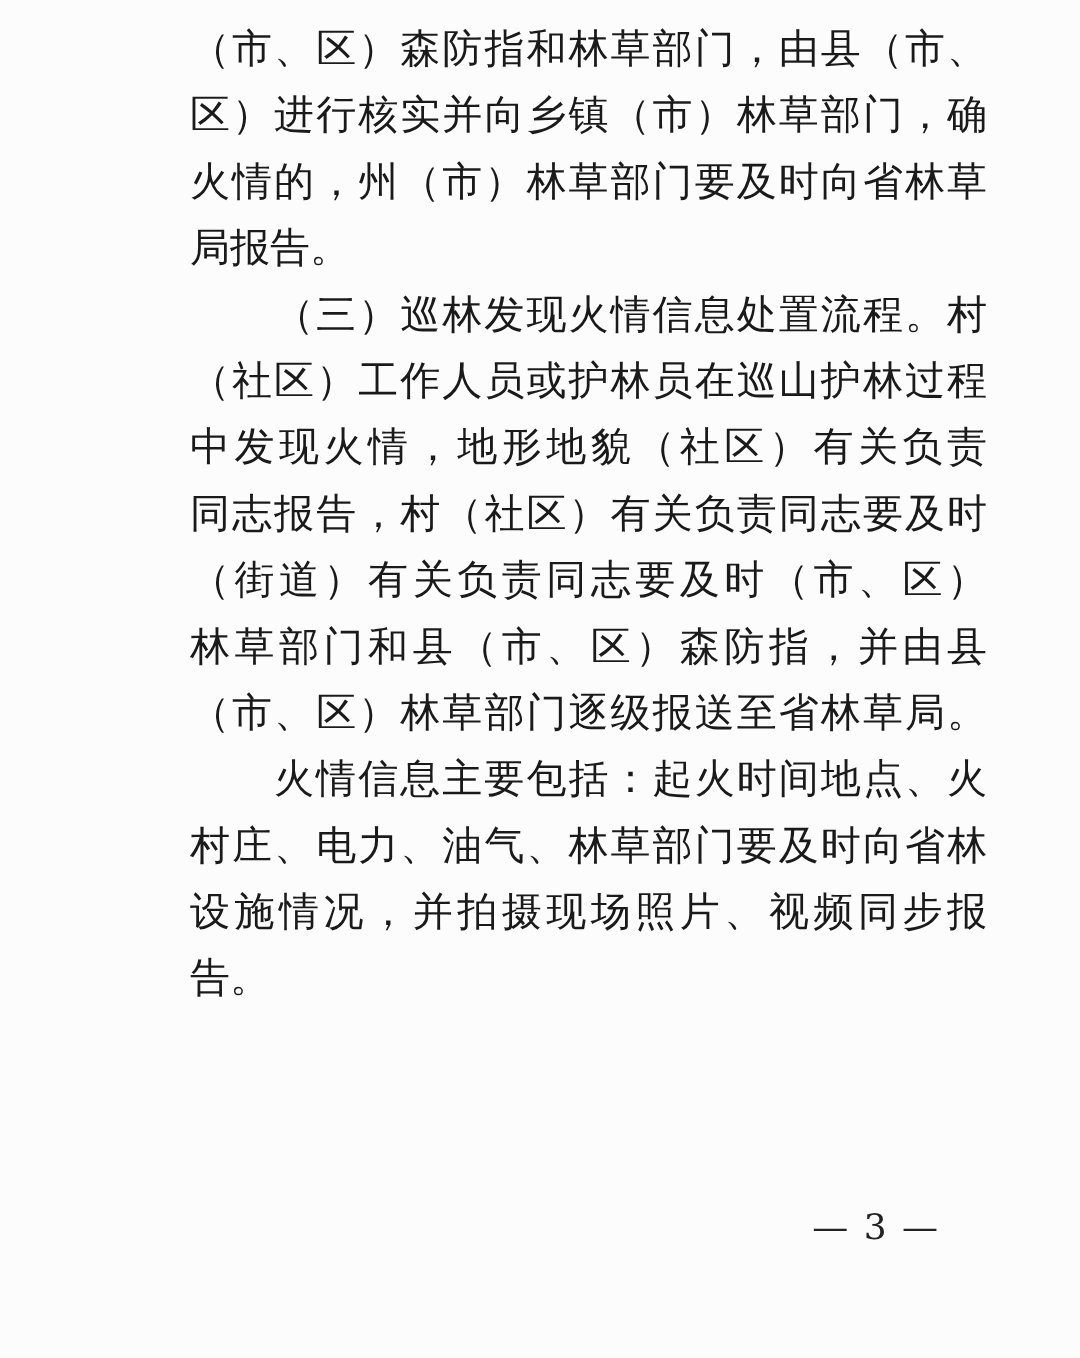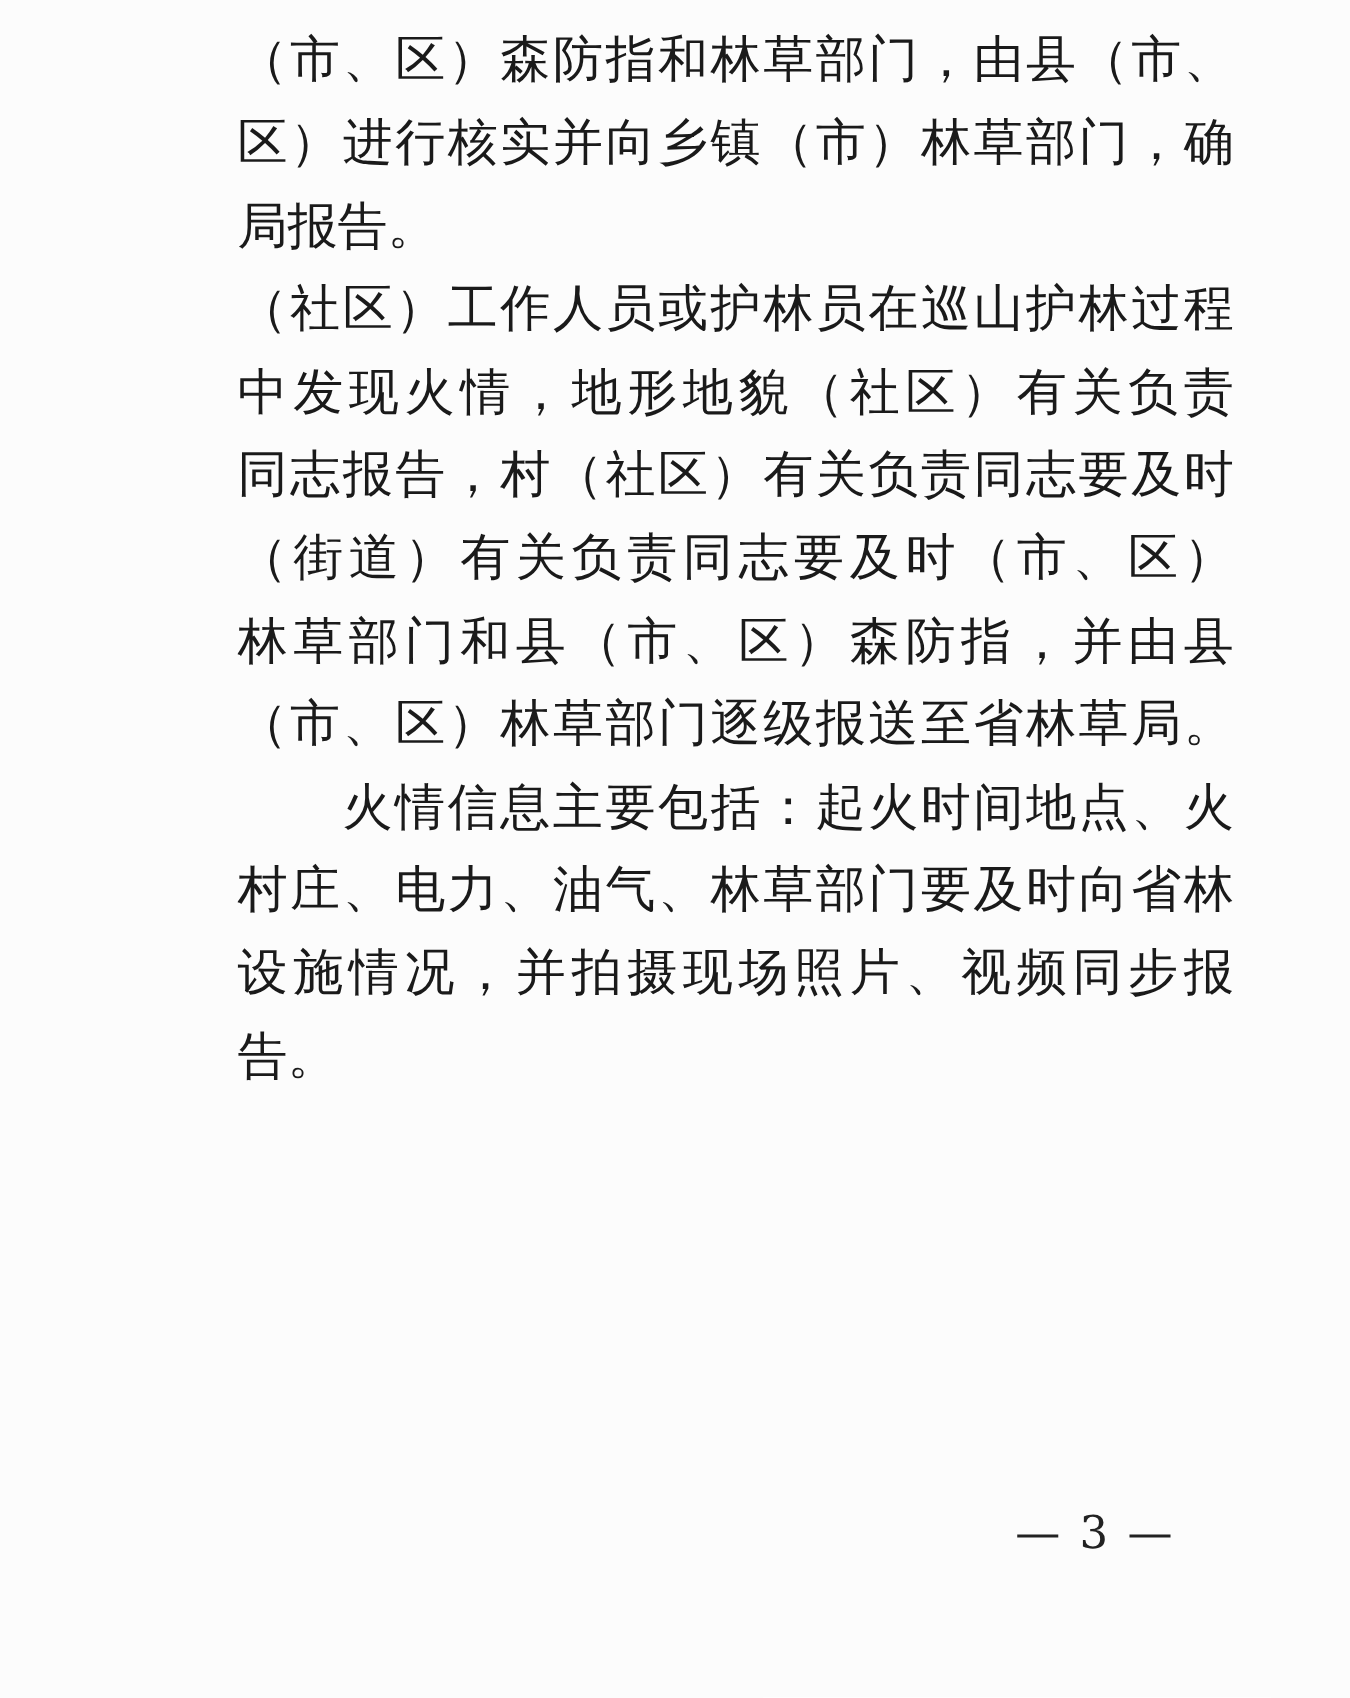--- a/index.html
+++ b/index.html
@@ -56,24 +56,26 @@
 </style>
 </head>
 <body>
 
 <div class="page">
   <div class="text-block">
 
     <div class="para">
       <div class="line">（市、区）森防指和林草部门，由县（市、</div>
       <div class="line">区）进行核实并向乡镇（市）林草部门，确有</div>
+      <div class="line">火情的，州（市）林草部门要及时向省林草</div>
       <div class="line end">局报告。</div>
     </div>
 
     <div class="para">
+      <div class="line indent">（三）巡林发现火情信息处置流程。村</div>
       <div class="line">（社区）工作人员或护林员在巡山护林过程</div>
       <div class="line">中发现火情，地形地貌（社区）有关负责</div>
       <div class="line">同志报告，村（社区）有关负责同志要及时</div>
       <div class="line">（街道）有关负责同志要及时（市、区）</div>
       <div class="line">林草部门和县（市、区）森防指，并由县</div>
       <div class="line">（市、区）林草部门逐级报送至省林草局。</div>
     </div>
 
     <div class="para">
       <div class="line indent">火情信息主要包括：起火时间地点、火</div>

